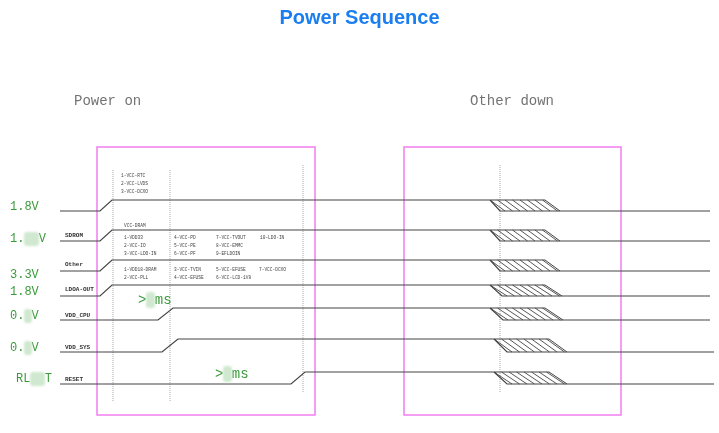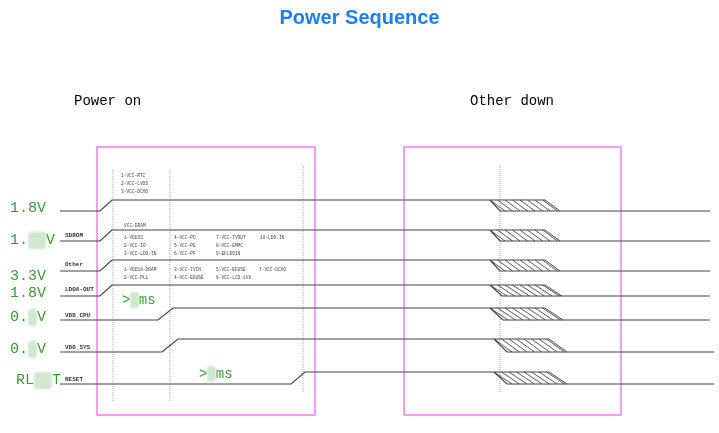--- a/index.html
+++ b/index.html
@@ -1,23 +1,23 @@
 <!DOCTYPE html>
 <html><head>
 <meta charset="utf-8">
 <style>
   html,body{margin:0;padding:0;background:#fff;}
   body{width:719px;height:433px;position:relative;overflow:hidden;font-family:"Liberation Sans",sans-serif;}
   .title{position:absolute;left:0;top:6px;width:719px;text-align:center;font-weight:bold;font-size:20px;color:#1a7ef0;font-family:"Liberation Sans",sans-serif;}
-  .phase{position:absolute;top:93px;font-family:"Liberation Mono",monospace;font-size:14px;color:#000000;}
-  .vlabel{position:absolute;font-family:"Liberation Mono",monospace;font-size:15px;color:#3a9a3a;}
+  .phase{position:absolute;top:93px;font-family:"Liberation Mono",monospace;font-size:14px;color:#737373;}
+  .vlabel{position:absolute;font-family:"Liberation Mono",monospace;font-size:12px;color:#3a9a3a;}
   .blur{display:inline-block;background:#cfe8cf;color:transparent;border-radius:3px;filter:blur(1px);}
   .sig{position:absolute;font-family:"Liberation Mono",monospace;font-size:6px;color:#333;font-weight:bold;}
   .note{position:absolute;font-family:"Liberation Mono",monospace;font-size:4.5px;color:#444;line-height:8px;white-space:pre;}
-  .delay{position:absolute;font-family:"Liberation Mono",monospace;font-size:14px;color:#3a9a3a;}
+  .delay{position:absolute;font-family:"Liberation Mono",monospace;font-size:14px;color:#3a9a3a;margin-left:16px;}
   svg{position:absolute;left:0;top:0;}
 </style>
 </head>
 <body>
 
 <div class="title">Power Sequence</div>
 <div class="phase" style="left:74px">Power on</div>
 <div class="phase" style="left:470px">Other down</div>
 
 <svg id="wave" width="719" height="433">

